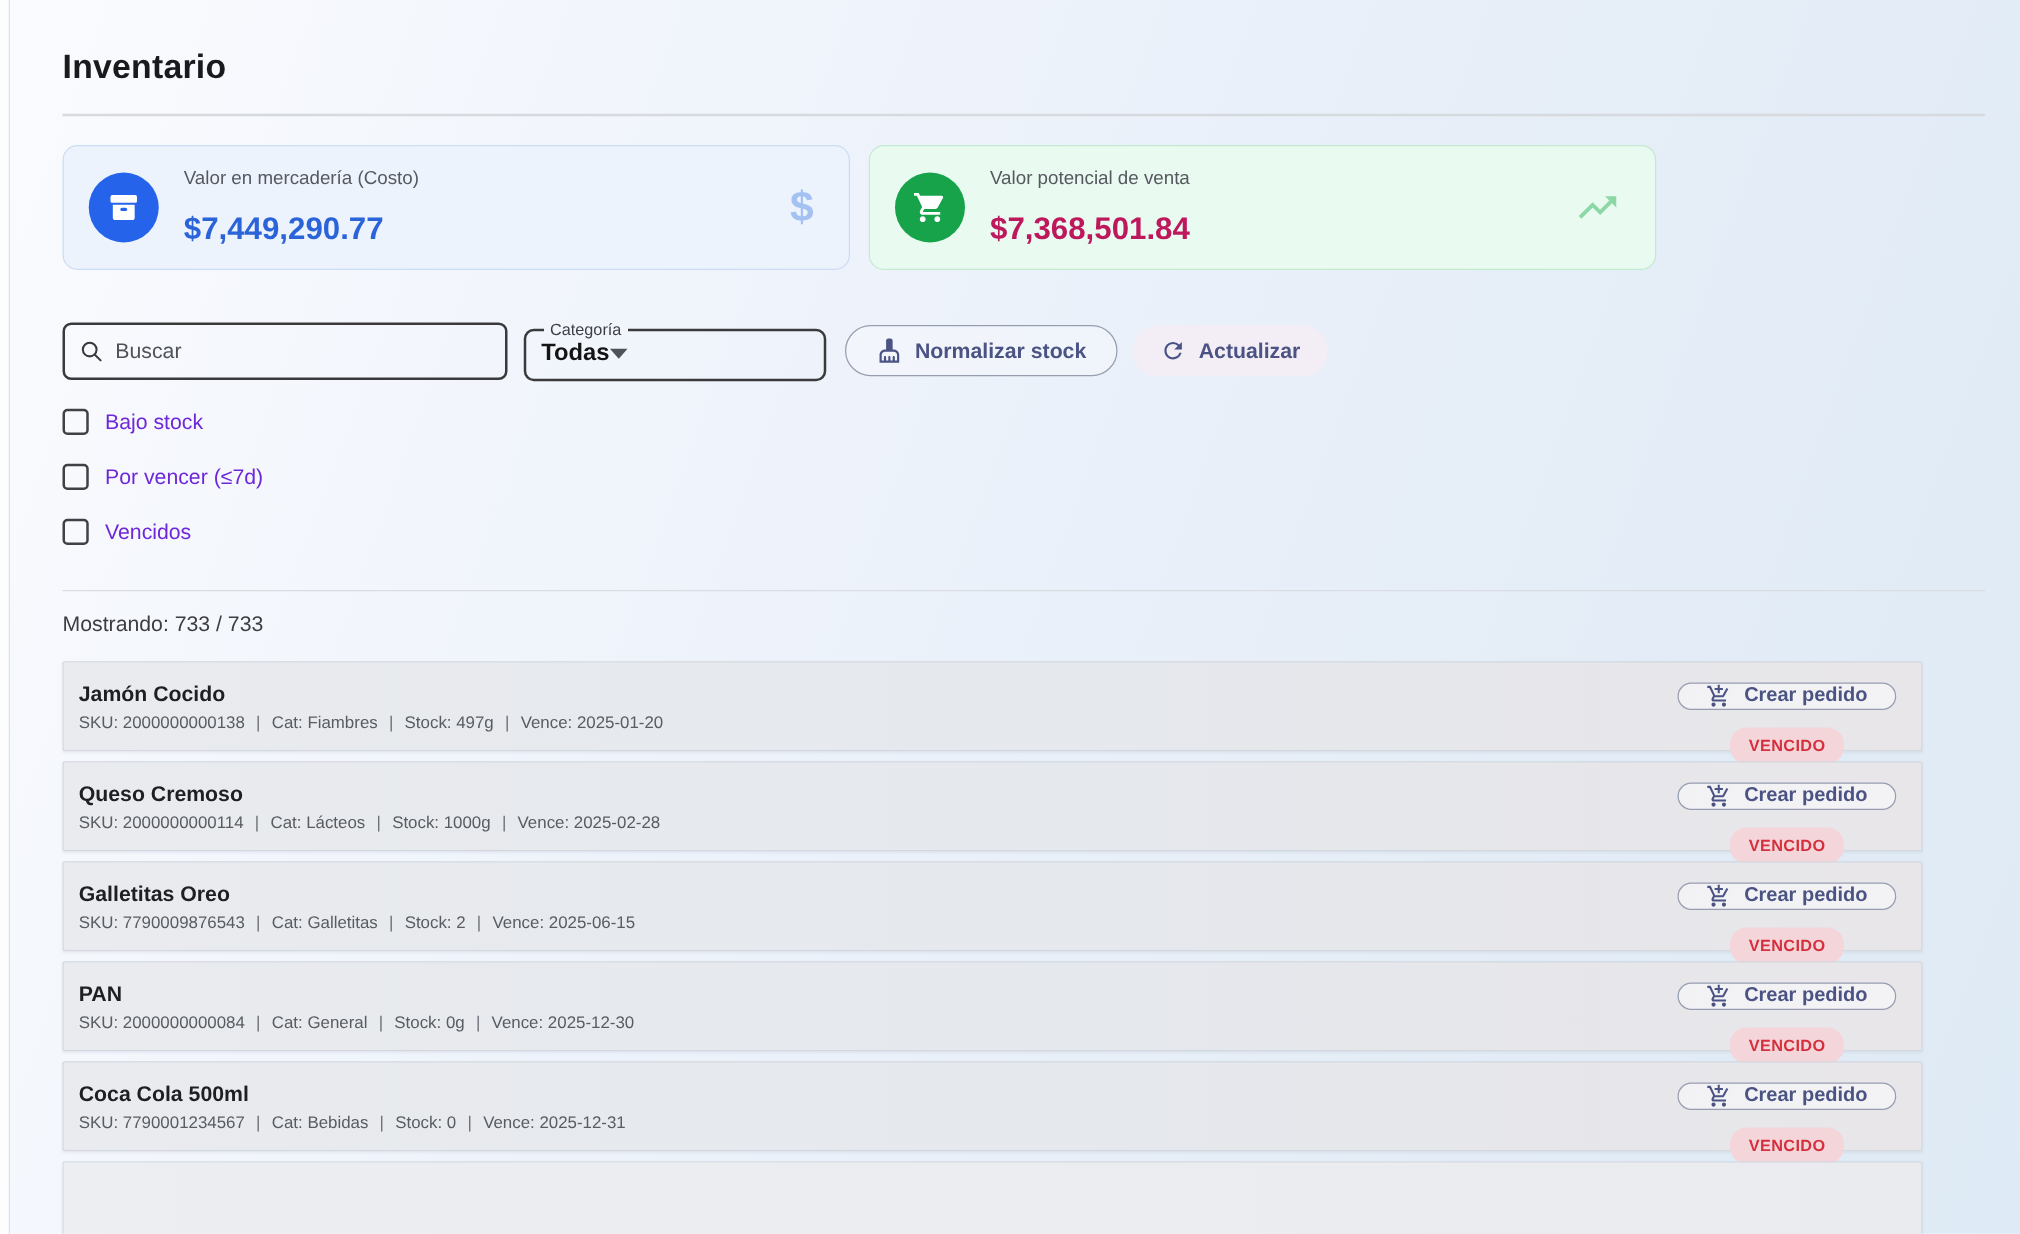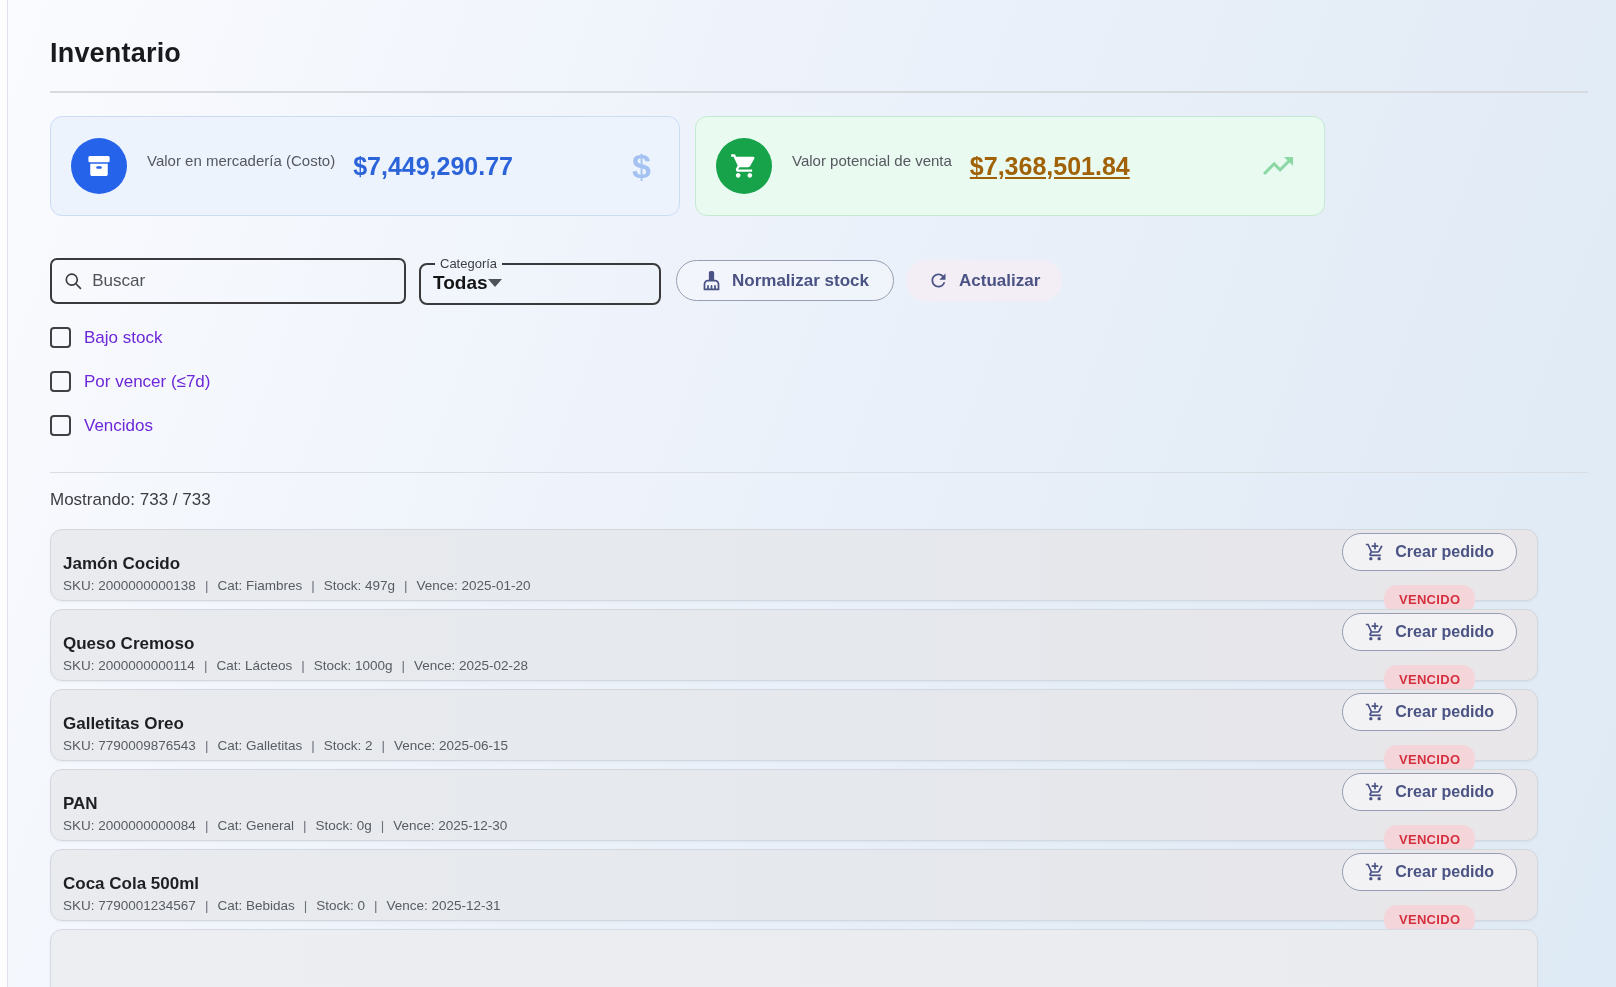--- a/index.html
+++ b/index.html
@@ -28,25 +28,25 @@
     display: flex; align-items: center; padding: 0 28px 0 20px;
   }
   .stat-card.cost { background: #edf3fd; border: 1px solid #ccdcf5; }
   .stat-card.potential { background: #e9faf0; border: 1px solid #c3ead1; }
   .stat-icon-circle {
     width: 56px; height: 56px; border-radius: 50%; flex: 0 0 56px;
     display: flex; align-items: center; justify-content: center; margin-right: 20px;
   }
   .stat-icon-circle.blue { background: #2563eb; }
   .stat-icon-circle.green { background: #16a34a; }
-  .stat-texts { display: flex; flex-direction: row; gap: 18px; }
+  .stat-texts { display: flex; flex-direction: column; gap: 18px; }
   .stat-label { font-size: 15px; color: #55585f; }
   .stat-value { font-size: 25px; font-weight: 700; }
   .stat-card.cost .stat-value { color: #2b63d9; }
-  .stat-card.potential .stat-value { color: #a16207; text-decoration: underline; }
+  .stat-card.potential .stat-value { color: #be185d; }
   .stat-watermark { margin-left: auto; font-size: 34px; font-weight: 600; color: #a3c2f1; }
   .trend-svg { margin-left: auto; }
 
   
   .filter-row { display: flex; align-items: center; margin-top: 40px; }
   .search-box {
     width: 356px; height: 46px; border: 2px solid #3a3a3c; border-radius: 7px;
     display: flex; align-items: center; padding: 0 12px; background: transparent;
   }
   .search-box input {
@@ -90,23 +90,23 @@
     border: 2.5px solid #3f4145; border-radius: 4px; background: transparent; cursor: pointer;
   }
   .checkbox-label { font-size: 17px; color: #6d28d9; }
 
   
   .results-divider { margin-top: 36px; }
   .showing-line { margin-top: 17px; font-size: 17px; color: #3b3d41; }
 
   .product-list { margin-top: 19px; display: flex; flex-direction: column; gap: 8px; width: 1488px; }
   .row {
-    height: 72px; border-radius: 12px; border: 1px solid #d3d7de;
+    height: 72px; border-radius: 2px; border: 1px solid #d3d7de;
     background: linear-gradient(90deg, #e9ebee 0%, #e5e8ed 55%, #e8e6e9 100%);
-    display: flex; align-items: center; padding: 16px 20px 0 12px;
+    display: flex; padding: 16px 20px 0 12px;
     box-shadow: 0 1px 2px rgba(120,130,150,0.10);
   }
   .row-info { display: flex; flex-direction: column; gap: 4px; }
   .row-name { font-size: 17px; font-weight: 700; color: #1e1f22; }
   .row-meta { font-size: 13.5px; color: #585c63; }
   .row-meta .sep { margin: 0 9px; color: #6b6f77; }
   .row-actions { margin-left: auto; display: flex; align-items: center; gap: 14px; flex-direction: column; }
   .btn-order {
     height: 38px; padding: 0 22px; font-size: 16px;
     border: 1px solid #979db1; background: rgba(252,252,253,0.55);

